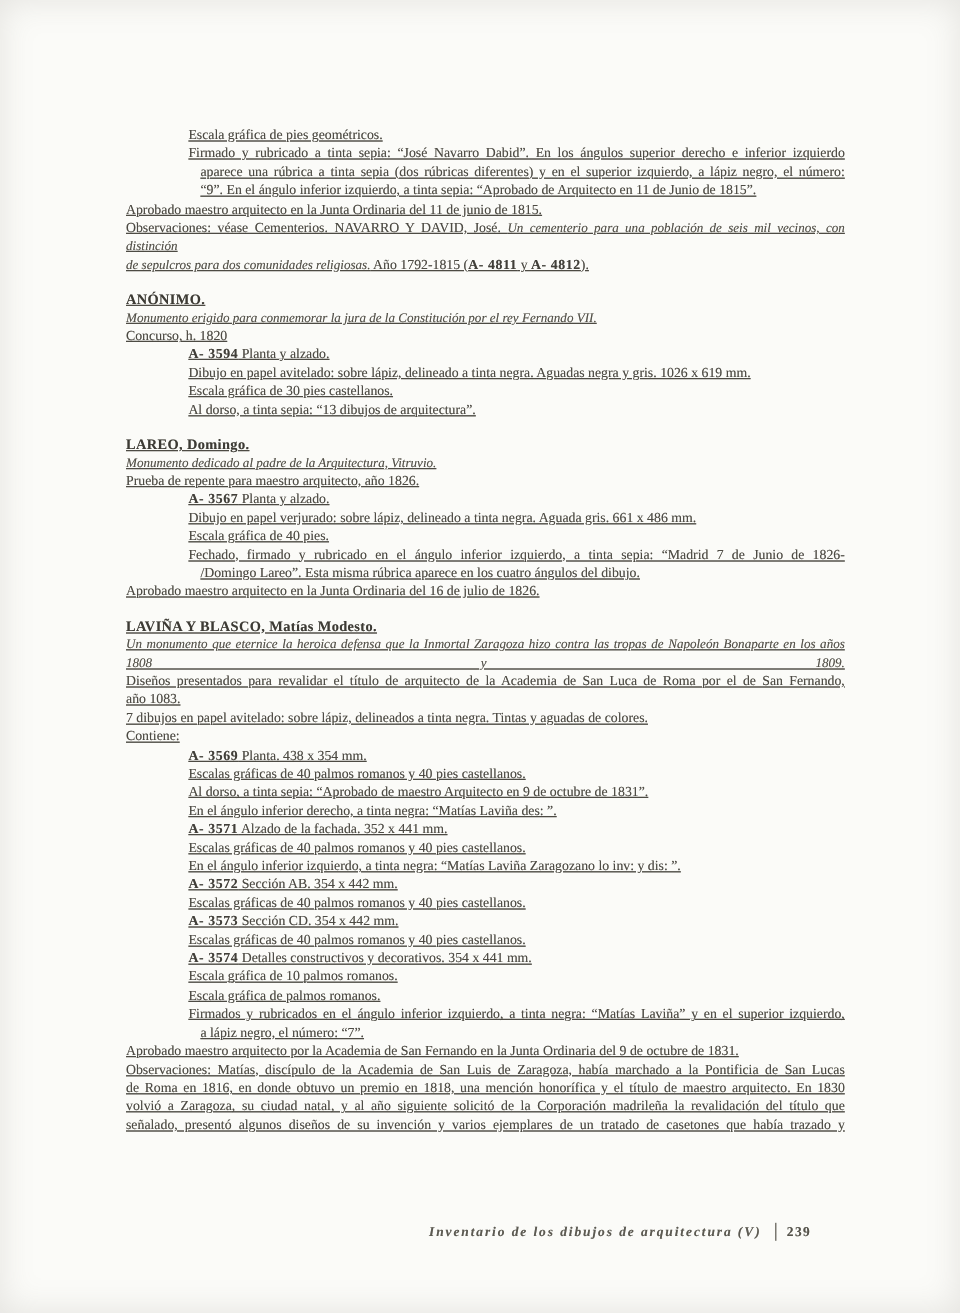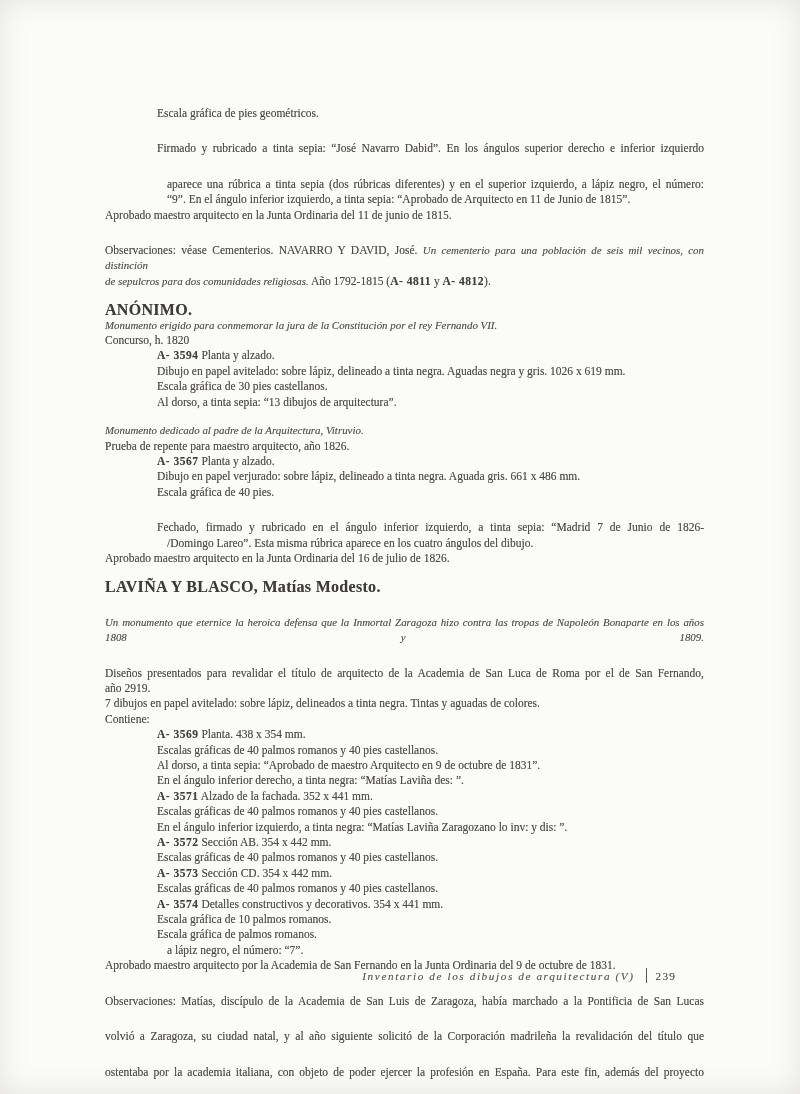--- a/index.html
+++ b/index.html
@@ -9,38 +9,38 @@
     font-family:"Liberation Serif", serif;
     color:#4d4b44;
   }
   .scan-edge {
     position:absolute; inset:0; pointer-events:none;
     box-shadow: inset 0 0 28px rgba(120,118,110,0.18);
   }
   .content {
     position:absolute; left:105px; top:106px; width:599px;
   }
-  .section { margin-top:13px; }
+  .section { margin-top:13px;text-decoration:underline; }
   .section:first-child { margin-top:0; }
   .line {
     font-size:11.5px; line-height:15.4px;
     text-shadow:0 0 0.5px rgba(85,82,73,0.5);
   }
   .ind-i1 { padding-left:52px; }
   .ind-i2 { padding-left:62px; }
-  .j { text-align:justify; text-align-last:justify;margin-top:20px; }
+  .j { text-align:justify; text-align-last:justify; }
   .heading {
-    font-weight:bold; font-size:16px; color:#3d3b35; letter-spacing:0.3px;
+    font-weight:bold; font-size:12px; color:#3d3b35; letter-spacing:0.3px;
   }
   .s-r { font-style:normal; }
   .s-b { font-weight:bold; letter-spacing:0.5px; color:#413f39; }
   .s-i { font-style:italic; font-size:10.9px; color:#54524a; }
   .footer {
-    position:absolute; top:968px; right:124px;
-    display:flex; align-items:center;
+    position:absolute; top:1019px; right:124px;
+    display:flex; align-items:center;font-weight:bold;
   }
   .footer-title {
     font-style:italic; font-size:11.2px; letter-spacing:1.6px; color:#5c5a52;
     text-shadow:0 0 0.5px rgba(92,90,82,0.5);
   }
   .footer-divider {
     width:1px; height:15px; background:#5a584f; margin:0 9px 0 11px;
   }
   .footer-page {
     font-size:11.2px; letter-spacing:1.2px; color:#55534b;
@@ -65,55 +65,57 @@
     <div class="section">
       <div class="line ind-m heading"><span class="s-r">ANÓNIMO.</span></div>
       <div class="line ind-m"><span class="s-i">Monumento erigido para conmemorar la jura de la Constitución por el rey Fernando VII.</span></div>
       <div class="line ind-m"><span class="s-r">Concurso, h. 1820</span></div>
       <div class="line ind-i1"><span class="s-b">A- 3594</span><span class="s-r"> Planta y alzado.</span></div>
       <div class="line ind-i1"><span class="s-r">Dibujo en papel avitelado: sobre lápiz, delineado a tinta negra. Aguadas negra y gris. 1026 x 619 mm.</span></div>
       <div class="line ind-i1"><span class="s-r">Escala gráfica de 30 pies castellanos.</span></div>
       <div class="line ind-i1"><span class="s-r">Al dorso, a tinta sepia: “13 dibujos de arquitectura”.</span></div>
     </div>
     <div class="section">
+      <div class="line ind-m heading"><span class="s-r">LAREO, Domingo.</span></div>
       <div class="line ind-m"><span class="s-i">Monumento dedicado al padre de la Arquitectura, Vitruvio.</span></div>
       <div class="line ind-m"><span class="s-r">Prueba de repente para maestro arquitecto, año 1826.</span></div>
       <div class="line ind-i1"><span class="s-b">A- 3567</span><span class="s-r"> Planta y alzado.</span></div>
       <div class="line ind-i1"><span class="s-r">Dibujo en papel verjurado: sobre lápiz, delineado a tinta negra. Aguada gris. 661 x 486 mm.</span></div>
       <div class="line ind-i1"><span class="s-r">Escala gráfica de 40 pies.</span></div>
       <div class="line ind-i1 j"><span class="s-r">Fechado, firmado y rubricado en el ángulo inferior izquierdo, a tinta sepia: “Madrid 7 de Junio de 1826-</span></div>
       <div class="line ind-i2"><span class="s-r">/Domingo Lareo”. Esta misma rúbrica aparece en los cuatro ángulos del dibujo.</span></div>
       <div class="line ind-m"><span class="s-r">Aprobado maestro arquitecto en la Junta Ordinaria del 16 de julio de 1826.</span></div>
     </div>
     <div class="section">
       <div class="line ind-m heading"><span class="s-r">LAVIÑA Y BLASCO, Matías Modesto.</span></div>
       <div class="line ind-m j"><span class="s-i">Un monumento que eternice la heroica defensa que la Inmortal Zaragoza hizo contra las tropas de Napoleón Bonaparte en los años 1808 y 1809.</span></div>
       <div class="line ind-m j"><span class="s-r">Diseños presentados para revalidar el título de arquitecto de la Academia de San Luca de Roma por el de San Fernando,</span></div>
-      <div class="line ind-m"><span class="s-r">año 2919.</span></div>
+      <div class="line ind-m"><span class="s-r">año 1083.</span></div>
       <div class="line ind-m"><span class="s-r">7 dibujos en papel avitelado: sobre lápiz, delineados a tinta negra. Tintas y aguadas de colores.</span></div>
       <div class="line ind-m"><span class="s-r">Contiene:</span></div>
       <div class="line ind-i1"><span class="s-b">A- 3569</span><span class="s-r"> Planta. 438 x 354 mm.</span></div>
       <div class="line ind-i1"><span class="s-r">Escalas gráficas de 40 palmos romanos y 40 pies castellanos.</span></div>
       <div class="line ind-i1"><span class="s-r">Al dorso, a tinta sepia: “Aprobado de maestro Arquitecto en 9 de octubre de 1831”.</span></div>
       <div class="line ind-i1"><span class="s-r">En el ángulo inferior derecho, a tinta negra: “Matías Laviña des: ”.</span></div>
       <div class="line ind-i1"><span class="s-b">A- 3571</span><span class="s-r"> Alzado de la fachada. 352 x 441 mm.</span></div>
       <div class="line ind-i1"><span class="s-r">Escalas gráficas de 40 palmos romanos y 40 pies castellanos.</span></div>
       <div class="line ind-i1"><span class="s-r">En el ángulo inferior izquierdo, a tinta negra: “Matías Laviña Zaragozano lo inv: y dis: ”.</span></div>
       <div class="line ind-i1"><span class="s-b">A- 3572</span><span class="s-r"> Sección AB. 354 x 442 mm.</span></div>
       <div class="line ind-i1"><span class="s-r">Escalas gráficas de 40 palmos romanos y 40 pies castellanos.</span></div>
       <div class="line ind-i1"><span class="s-b">A- 3573</span><span class="s-r"> Sección CD. 354 x 442 mm.</span></div>
       <div class="line ind-i1"><span class="s-r">Escalas gráficas de 40 palmos romanos y 40 pies castellanos.</span></div>
       <div class="line ind-i1"><span class="s-b">A- 3574</span><span class="s-r"> Detalles constructivos y decorativos. 354 x 441 mm.</span></div>
       <div class="line ind-i1"><span class="s-r">Escala gráfica de 10 palmos romanos.</span></div>
       <div class="line ind-i1"><span class="s-r">Escala gráfica de palmos romanos.</span></div>
+      <div class="line ind-i1 j"><span class="s-r">Firmados y rubricados en el ángulo inferior izquierdo, a tinta negra: “Matías Laviña” y en el superior izquierdo,</span></div>
       <div class="line ind-i2"><span class="s-r">a lápiz negro, el número: “7”.</span></div>
       <div class="line ind-m"><span class="s-r">Aprobado maestro arquitecto por la Academia de San Fernando en la Junta Ordinaria del 9 de octubre de 1831.</span></div>
       <div class="line ind-m j"><span class="s-r">Observaciones: Matías, discípulo de la Academia de San Luis de Zaragoza, había marchado a la Pontificia de San Lucas</span></div>
+      <div class="line ind-m j"><span class="s-r">de Roma en 1816, en donde obtuvo un premio en 1818, una mención honorífica y el título de maestro arquitecto. En 1830</span></div>
       <div class="line ind-m j"><span class="s-r">volvió a Zaragoza, su ciudad natal, y al año siguiente solicitó de la Corporación madrileña la revalidación del título que</span></div>
-      <div class="line ind-m j"><span class="s-r">ostentaba por la academia italiana, con objeto de poder ejercer la profesión en España. Para este fin, además del proyecto</span></div>
       <div class="line ind-m j"><span class="s-r">señalado, presentó algunos diseños de su invención y varios ejemplares de un tratado de casetones que había trazado y</span></div>
     </div>
   </div>
 
 <div class="footer">
   <span class="footer-title">Inventario de los dibujos de arquitectura (V)</span>
   <span class="footer-divider"></span>
   <span class="footer-page">239</span>
 </div>
 

